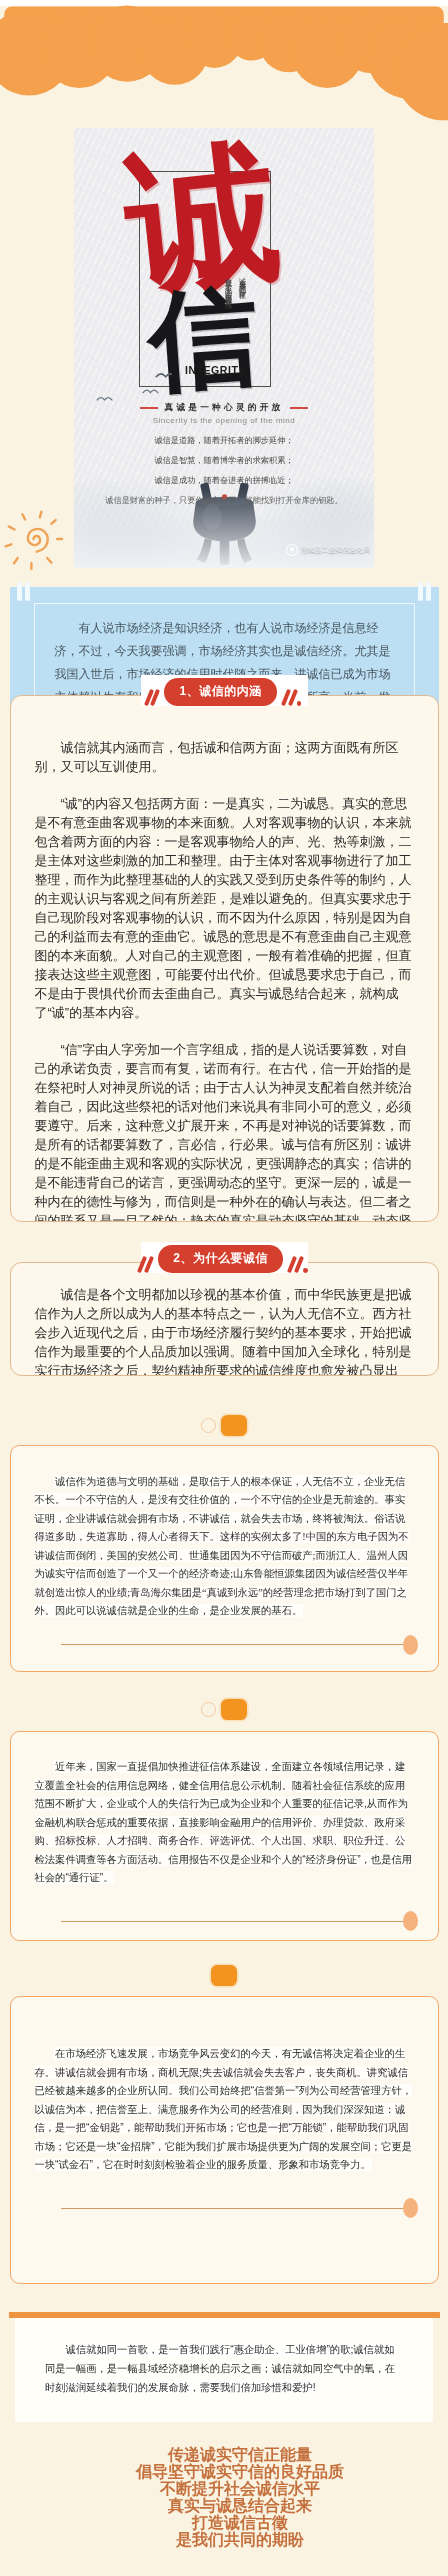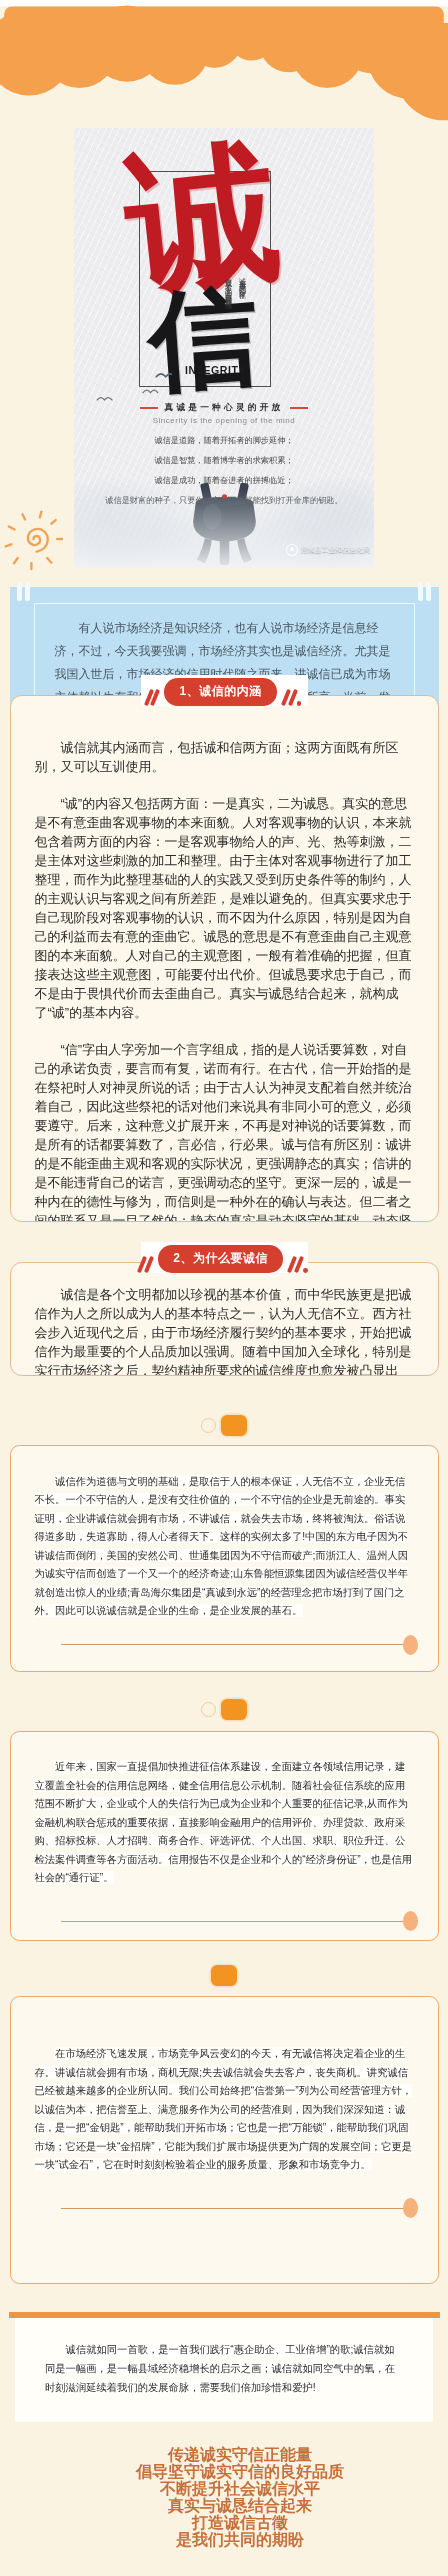--- a/index.html
+++ b/index.html
@@ -67,21 +67,21 @@
   .secbox{position:absolute;left:9.5px;width:429px;box-sizing:border-box;background:#FDF8EB;
     border:1.1px solid #E3B98F;border-radius:11.7px;overflow:hidden;}
   .secbox p{margin:0 0 18px;font-size:13px;line-height:19px;color:#2b2b2b;text-indent:2em;}
   .box1{top:695px;height:527px;padding:42px 24px 16px;}
   .box2{top:1262px;height:114px;padding:22px 24px 7.4px;}
   
   .card{position:absolute;left:9.5px;width:429px;box-sizing:border-box;background:#FDF9EE;
     border:1.1px solid #F2A767;border-radius:9.5px;overflow:hidden;}
   .card p{margin:0;font-size:10.3px;line-height:18.5px;color:#2b2b2b;text-indent:2em;}
   .hl{background:rgba(255,255,255,.78);box-shadow:0 0 0 1.1px rgba(255,255,255,.78);}
-  .card1{top:1445px;height:227px;padding:26.5px 24px 0;}
+  .card1{top:1445px;height:227px;padding:26.5px 24px 0;font-family:Liberation Serif, serif;}
   .card2{top:1731px;height:210px;padding:26px 24px 0;}
   .card3{top:1996px;height:288px;padding:48px 24px 0;}
   .rule{position:absolute;left:50px;height:1.1px;background:#CD9A60;width:347px;}
   .rule-dot{position:absolute;width:15px;height:20px;border-radius:50%;background:#F5B27D;}
   .card1 .rule{top:198px;} .card1 .rule-dot{left:392px;top:189px;}
   .card2 .rule{top:189px;} .card2 .rule-dot{left:392px;top:179px;}
   .card3 .rule{top:211px;} .card3 .rule-dot{left:392px;top:201px;}
   
   .divider{position:absolute;left:0;width:448px;display:flex;justify-content:center;align-items:center;gap:5.3px;}
   .div-circle{width:12.7px;height:12.7px;border-radius:50%;border:1.1px solid #F2C9A0;}

